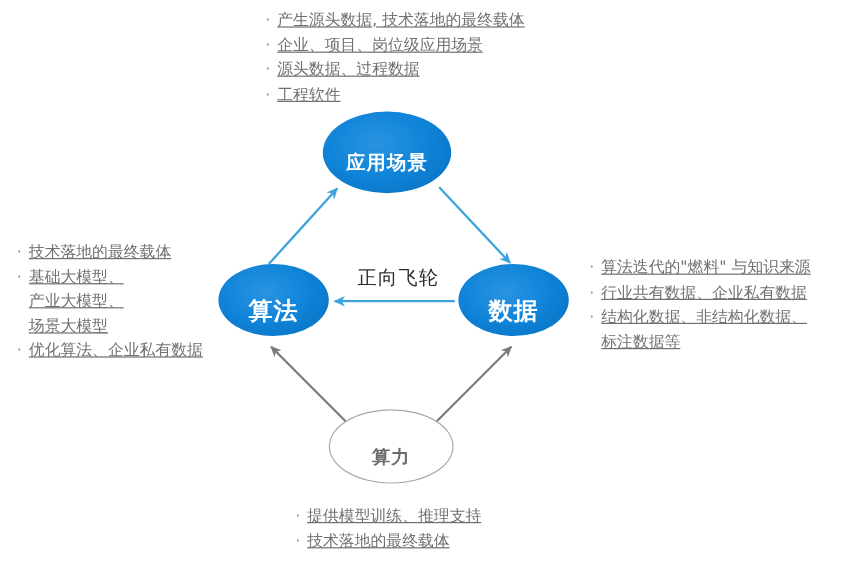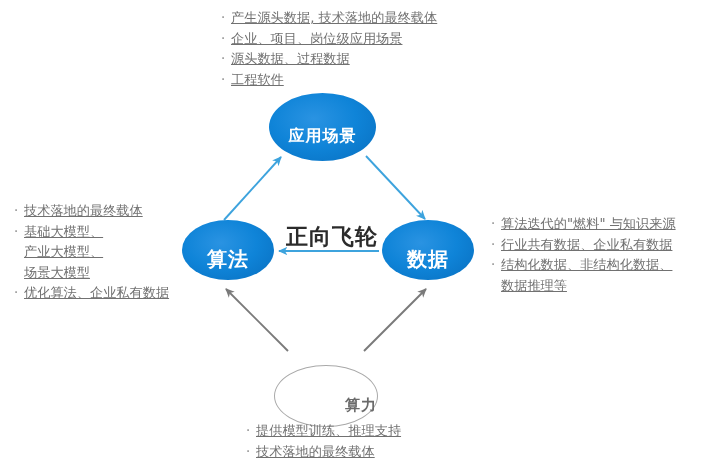--- a/index.html
+++ b/index.html
@@ -76,36 +76,35 @@
   #node-data {
     left: 382px;
     top: 220px;
     width: 92px;
     height: 60px;
   }
   #node-data .node-label { font-size: 20px; }
 
   #node-compute {
     left: 274px;
-    top: 365px;
+    top: 341px;
     width: 104px;
     height: 62px;
-    justify-content: flex-end;
   }
   #node-compute .node-label { font-size: 15px; }
 
   
   #center-title {
     position: absolute;
     left: 276px;
     top: 222px;
     width: 112px;
     text-align: center;
-    font-size: 22px;
-    font-weight: bold;
+    font-size: 16px;
+    font-weight: normal;
     color: #2b2b2b;
     letter-spacing: 1px;
     white-space: nowrap;
   }
 
   
   .bullets {
     position: absolute;
     font-size: 13.2px;
     line-height: 20.5px;
@@ -218,21 +217,21 @@
         <span class="bullet-dot">·</span>
         <span class="bullet-text">算法迭代的"燃料" 与知识来源</span>
       </div>
       <div class="bullet-row">
         <span class="bullet-dot">·</span>
         <span class="bullet-text">行业共有数据、企业私有数据</span>
       </div>
       <div class="bullet-row">
         <span class="bullet-dot">·</span>
         <span class="bullet-text">结构化数据、非结构化数据、
-数据推理等</span>
+标注数据等</span>
       </div>
     </div>
 
   <div id="block-bottom" class="bullets">
       <div class="bullet-row">
         <span class="bullet-dot">·</span>
         <span class="bullet-text">提供模型训练、推理支持</span>
       </div>
       <div class="bullet-row">
         <span class="bullet-dot">·</span>

